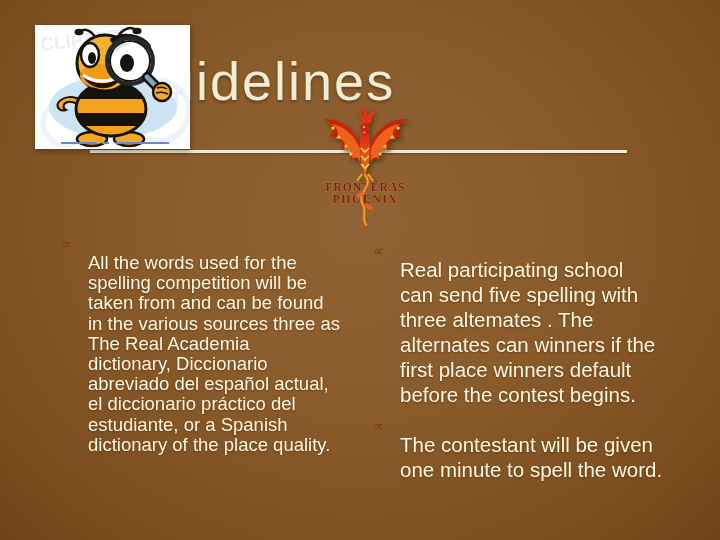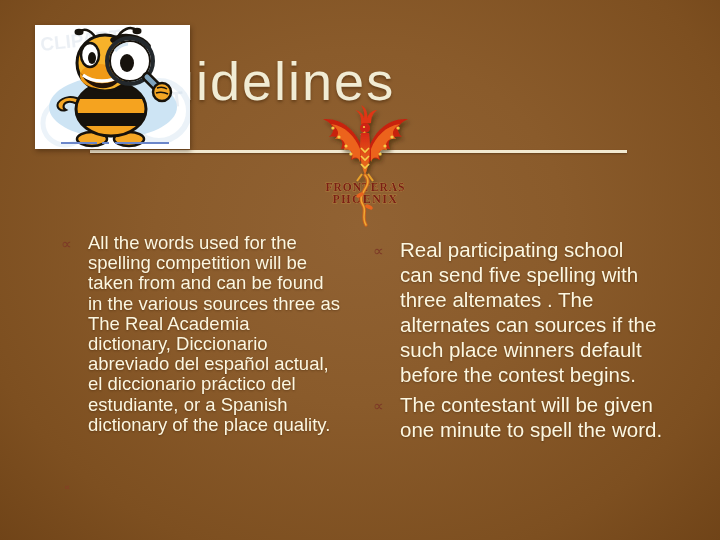--- a/index.html
+++ b/index.html
@@ -16,21 +16,21 @@
   }
   .bee{position:absolute;left:35px;top:25px;width:155px;height:124px;background:#fff;z-index:3;box-shadow:1px 2px 5px rgba(40,20,4,.45);}
   .bee svg{display:block;}
   .phoenix{position:absolute;left:303px;top:104px;width:125px;height:125px;z-index:4;}
   .col{position:absolute;z-index:2;color:#fcf7e1;text-shadow:0 1px 2px rgba(55,28,5,.4);}
   .col-left{left:61px;top:233px;width:320px;font-size:18.5px;line-height:20.2px;}
   .col-right{left:373px;top:237px;width:335px;font-size:20.5px;line-height:25px;}
   .bullet-item{display:flex;align-items:flex-start;}
   .bullet-item + .bullet-item{margin-top:5px;}
   .bullet-glyph{flex:0 0 27px;width:27px;color:#7d3a27;font-size:15px;line-height:inherit;text-shadow:none;transform:translateY(1px);}
-  .btext{flex:1 1 auto;}
+  .btext{flex:1 1 auto;margin-top:20px;}
   .btext div{white-space:nowrap;}
   .footer-mark{position:absolute;left:64px;top:482px;z-index:2;color:#8a3a28;font-size:9px;opacity:.8;}
 </style>
 </head>
 <body>
 
 <div class="slide">
 
   <div class="rule"></div>
 
@@ -177,22 +177,22 @@
     </div>
   </div>
 
   <div class="col col-right">
     <div class="bullet-item">
       <span class="bullet-glyph">∝</span>
       <div class="btext">
           <div>Real participating school</div>
           <div>can send five spelling with</div>
           <div>three  altemates . The</div>
-          <div>alternates can sources if the</div>
-          <div>such place winners default</div>
+          <div>alternates can winners if the</div>
+          <div>first place winners default</div>
           <div>before the contest begins.</div>
         </div>
     </div>
     <div class="bullet-item">
       <span class="bullet-glyph">∝</span>
       <div class="btext">
           <div>The contestant will be given</div>
           <div>one minute to spell the word.</div>
         </div>
     </div>

